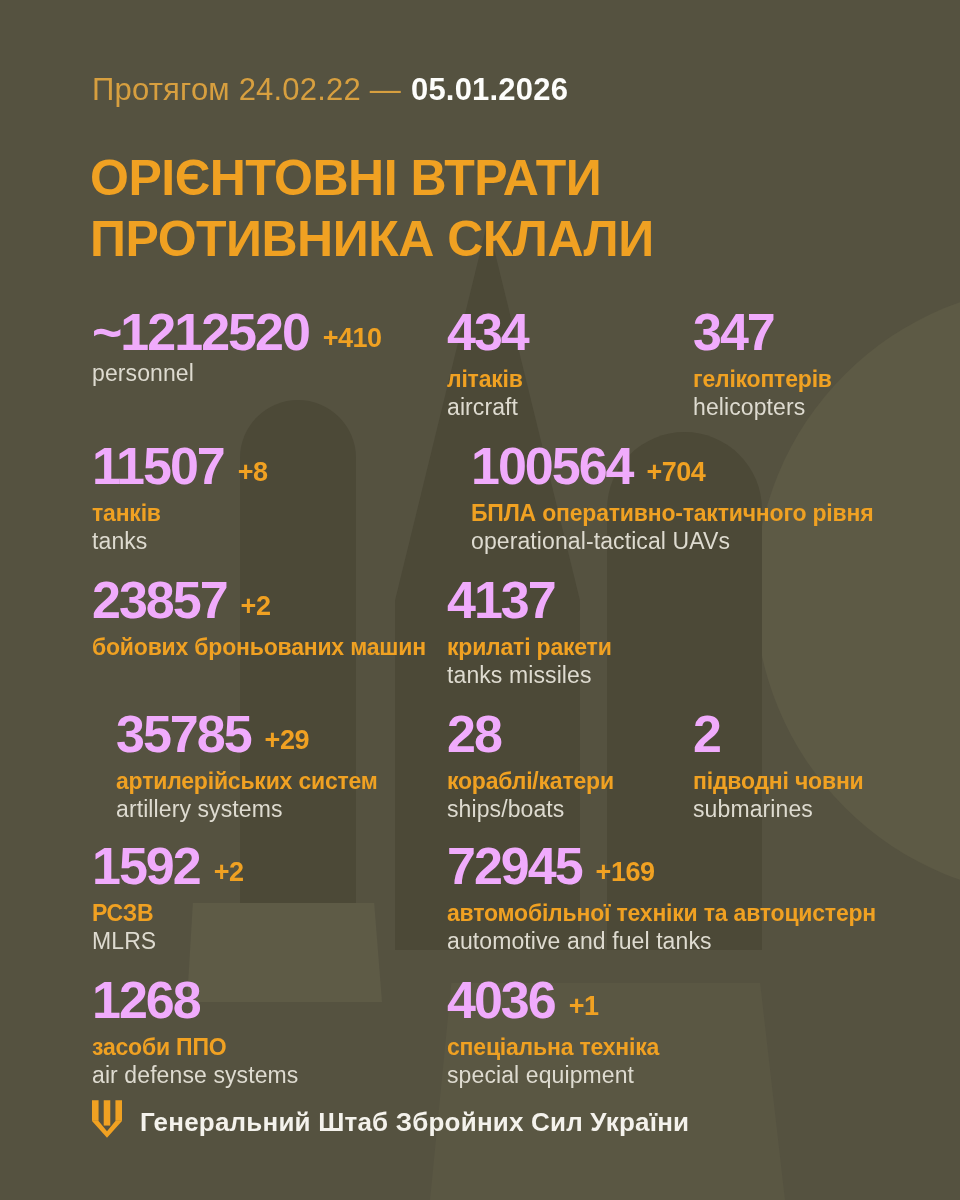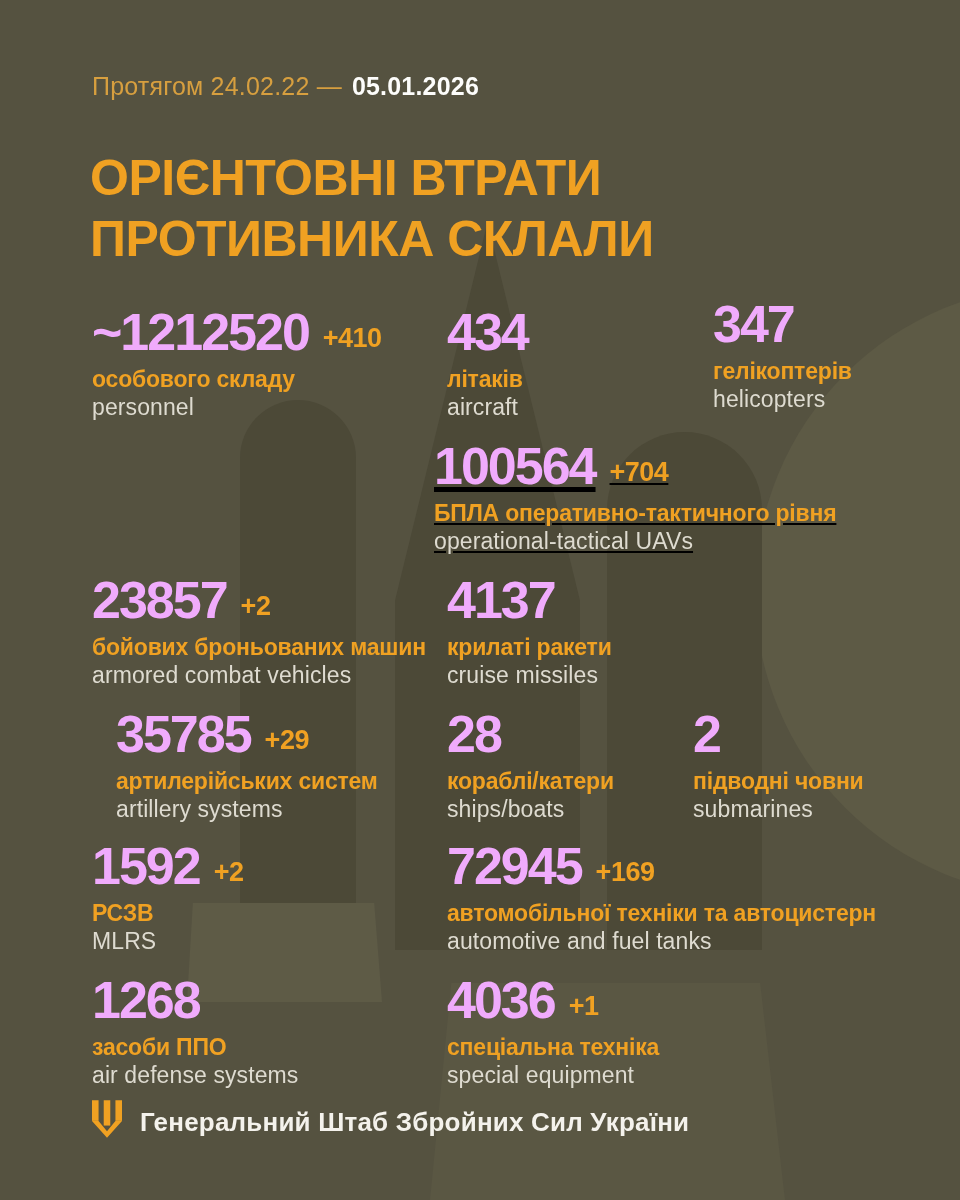--- a/index.html
+++ b/index.html
@@ -36,21 +36,21 @@
   }
   .wm-trap-center{
     left:430px;top:983px;width:355px;height:217px;
     background:#5a5743;
     clip-path:polygon(6% 0%, 93% 0%, 100% 100%, 0% 100%);
   }
 
   
   .date-line{
     position:absolute;left:92px;top:72px;
-    font-size:25px;letter-spacing:0.2px;white-space:nowrap;
+    font-size:31px;letter-spacing:0.2px;white-space:nowrap;
   }
   .date-prefix{color:#d79f3f;font-weight:400;}
   .date-end{color:#fdfdfb;font-weight:700;margin-left:10px;}
 
   .main-title{
     position:absolute;left:90px;top:118px;
     color:#f0a122;font-weight:700;
     font-size:50px;line-height:1.22;letter-spacing:-0.5px;
     white-space:nowrap;
     margin-top:30px;
@@ -105,68 +105,74 @@
   <div class="main-title">
     <div>ОРІЄНТОВНІ ВТРАТИ</div>
     <div>ПРОТИВНИКА СКЛАЛИ</div>
   </div>
 
   <div class="stat" style="left:92px;top:306px;">
     <div class="num-row">
         <span class="num">~1212520</span>
         <span class="delta">+410</span>
       </div>
-    <div class="ua">особового складу</div>
     <div class="en">personnel</div>
   </div>
 
   <div class="stat" style="left:447px;top:306px;">
     <div class="num-row">
         <span class="num">434</span>
         <span class="delta"></span>
       </div>
     <div class="ua">літаків</div>
     <div class="en">aircraft</div>
   </div>
 
-  <div class="stat" style="left:693px;top:298px;margin-left:20px;">
+  <div class="stat" style="left:693px;top:306px;">
     <div class="num-row">
         <span class="num">347</span>
         <span class="delta"></span>
       </div>
     <div class="ua">гелікоптерів</div>
     <div class="en">helicopters</div>
   </div>
 
-
-  <div class="stat" style="left:434px;top:440px;text-decoration:underline;">
+  <div class="stat" style="left:92px;top:440px;">
+    <div class="num-row">
+        <span class="num">11507</span>
+        <span class="delta">+8</span>
+      </div>
+    <div class="ua">танків</div>
+    <div class="en">tanks</div>
+  </div>
+
+  <div class="stat" style="left:471px;top:440px;">
     <div class="num-row">
         <span class="num">100564</span>
         <span class="delta">+704</span>
       </div>
     <div class="ua">БПЛА оперативно-тактичного рівня</div>
     <div class="en">operational-tactical UAVs</div>
   </div>
 
   <div class="stat" style="left:92px;top:574px;">
     <div class="num-row">
         <span class="num">23857</span>
         <span class="delta">+2</span>
       </div>
     <div class="ua">бойових броньованих машин</div>
-    <div class="en">armored combat vehicles</div>
   </div>
 
   <div class="stat" style="left:447px;top:574px;">
     <div class="num-row">
         <span class="num">4137</span>
         <span class="delta"></span>
       </div>
     <div class="ua">крилаті ракети</div>
-    <div class="en">cruise missiles</div>
+    <div class="en">tanks missiles</div>
   </div>
 
   <div class="stat" style="left:92px;top:708px;margin-left:24px;">
     <div class="num-row">
         <span class="num">35785</span>
         <span class="delta">+29</span>
       </div>
     <div class="ua">артилерійських систем</div>
     <div class="en">artillery systems</div>
   </div>

